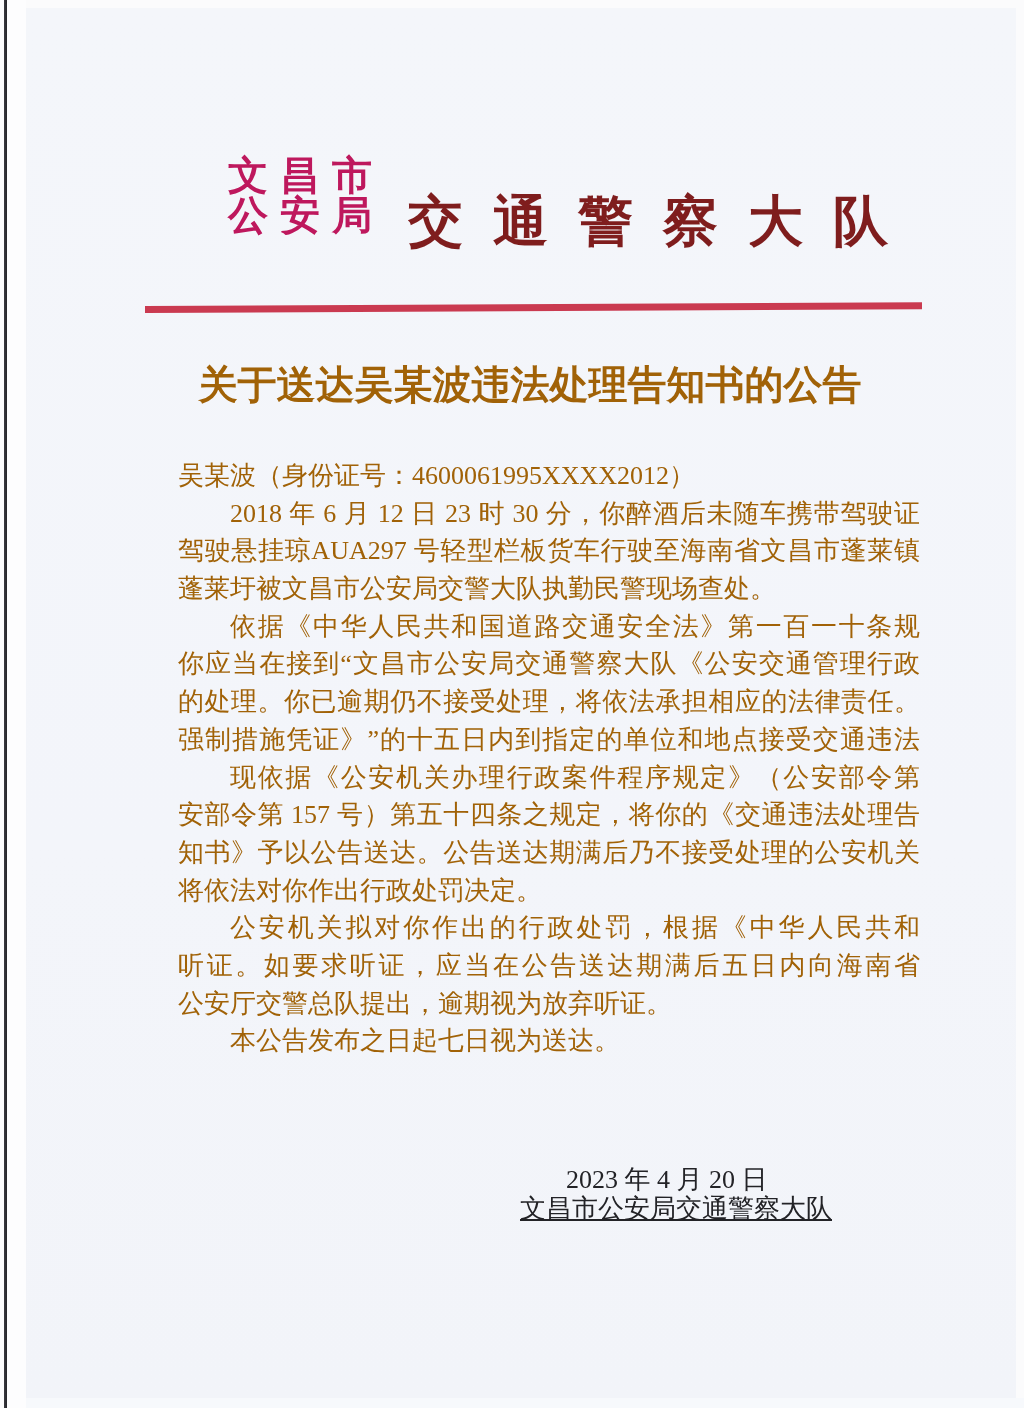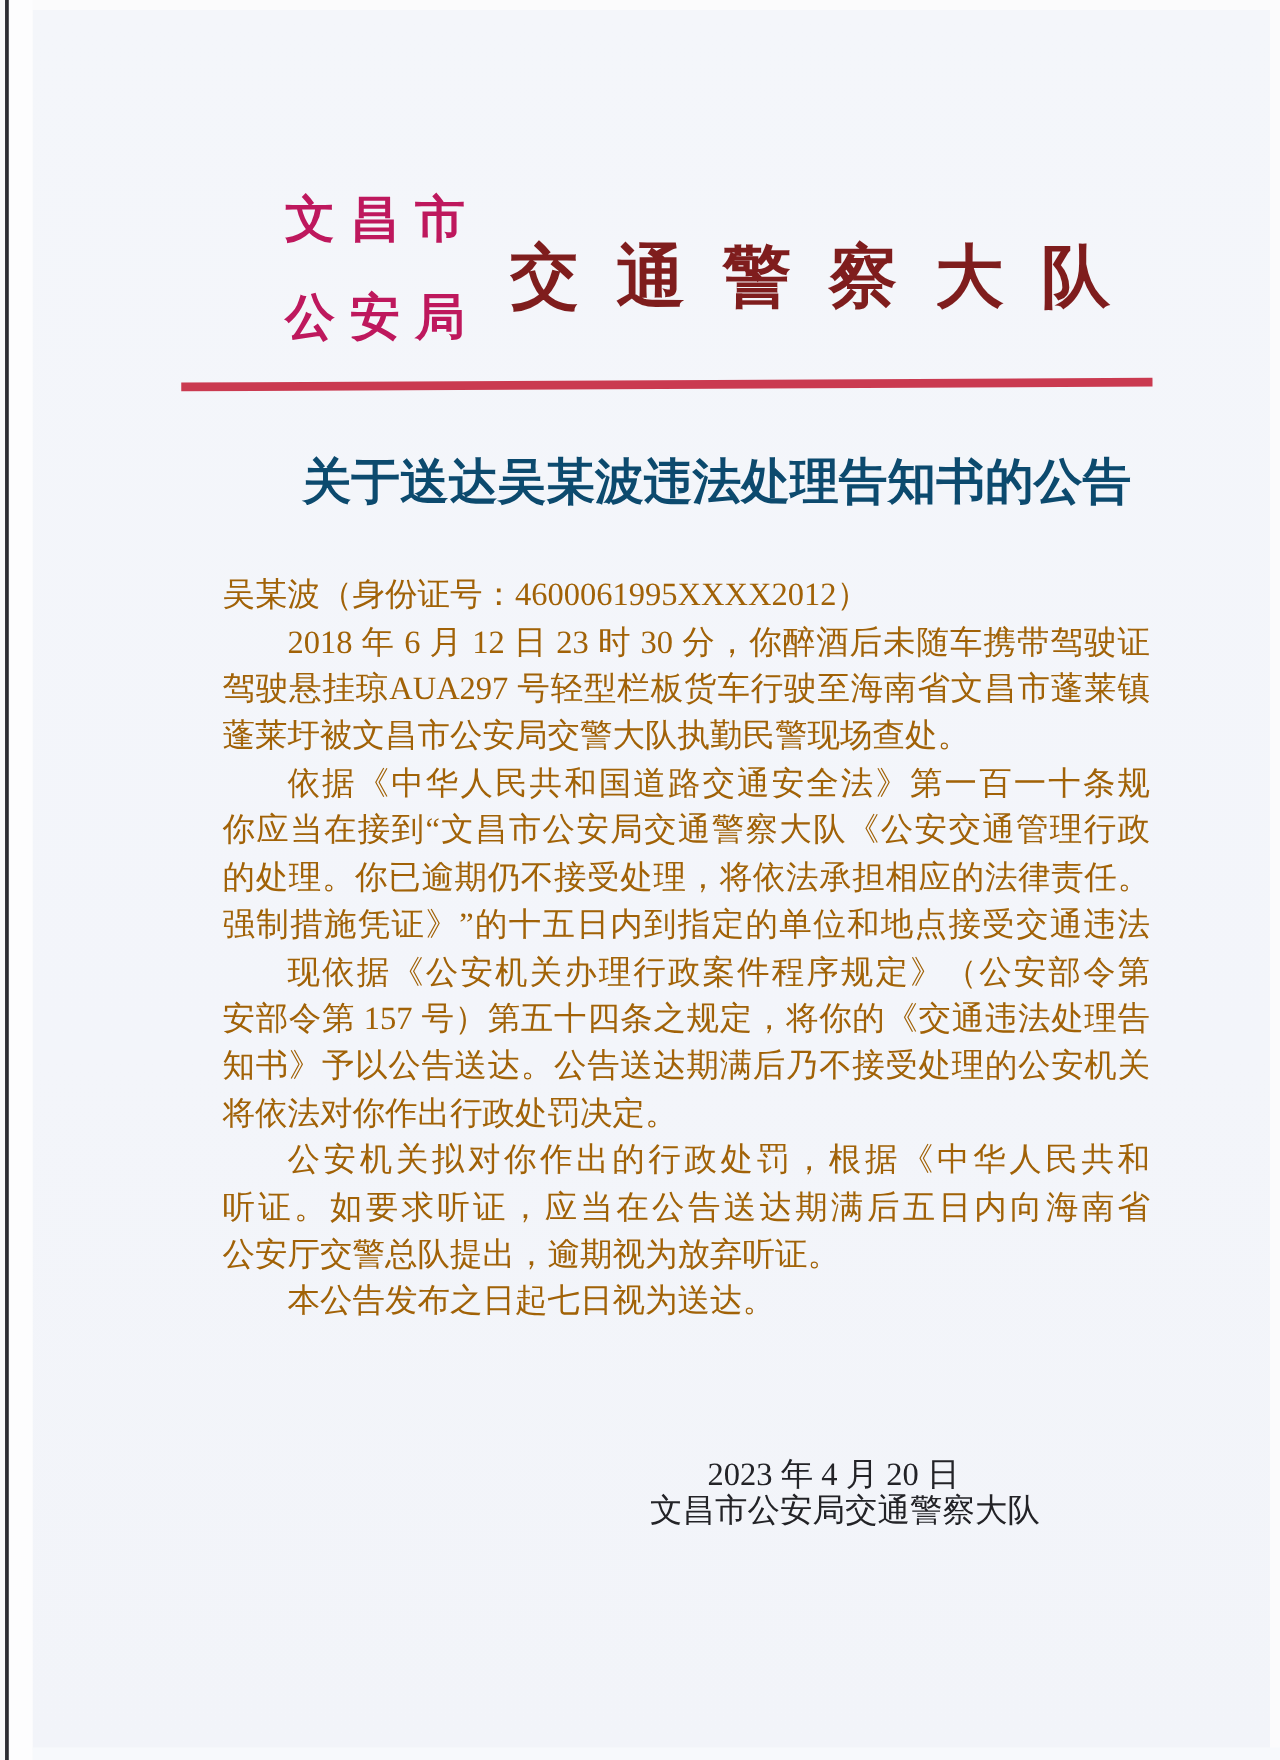--- a/index.html
+++ b/index.html
@@ -22,51 +22,51 @@
   }
   .bottom-strip{
     position:absolute;left:26px;top:1398px;width:998px;height:10px;background:#f7f9fc;
   }
 
   
   .org-left{
     position:absolute;left:228px;top:156px;width:220px;
     color:#be185d;font-size:40px;font-weight:bold;letter-spacing:12px;line-height:1;
   }
-  .org-left .l2{margin-top:38px;}
+  .org-left .l2{}
   .org-unit{
     position:absolute;left:408px;top:194px;
     color:#7f1d1d;font-size:55px;font-weight:bold;letter-spacing:30px;line-height:1;white-space:nowrap;
   }
   .red-line{
     position:absolute;left:145px;top:306px;width:777px;height:7px;
     background:#ca3a50;transform:rotate(-0.28deg);transform-origin:left center;
   }
 
   
   .title{
     position:absolute;left:155px;top:358px;width:750px;
-    text-align:right;color:#0c4a6e;font-size:39px;font-weight:700;
+    text-align:center;color:#a16207;font-size:39px;font-weight:700;
     font-family:Liberation Sans, sans-serif;
     letter-spacing:0px;white-space:nowrap;
   }
 
   
   .body-text{
     position:absolute;left:178px;top:457px;width:742px;
     color:#a16207;font-size:26px;line-height:37.7px;
   }
   .ln{height:37.7px;overflow:hidden;white-space:nowrap;}
   .ln.just{text-align:justify;text-align-last:justify;white-space:normal;}
   .ln.ind{text-indent:52px;}
 
   
   .sig-org{
     position:absolute;left:520px;top:1190px;
-    color:#232327;font-size:26px;line-height:37.7px;white-space:nowrap;
+    color:#232327;font-size:26px;line-height:37.7px;white-space:nowrap;text-decoration:underline;
   }
   .sig-date{
     position:absolute;left:566px;top:1161px;
     color:#232327;font-size:26px;line-height:37.7px;white-space:nowrap;
   }
 </style>
 </head>
 <body>
 
 <div class="paper"></div>

